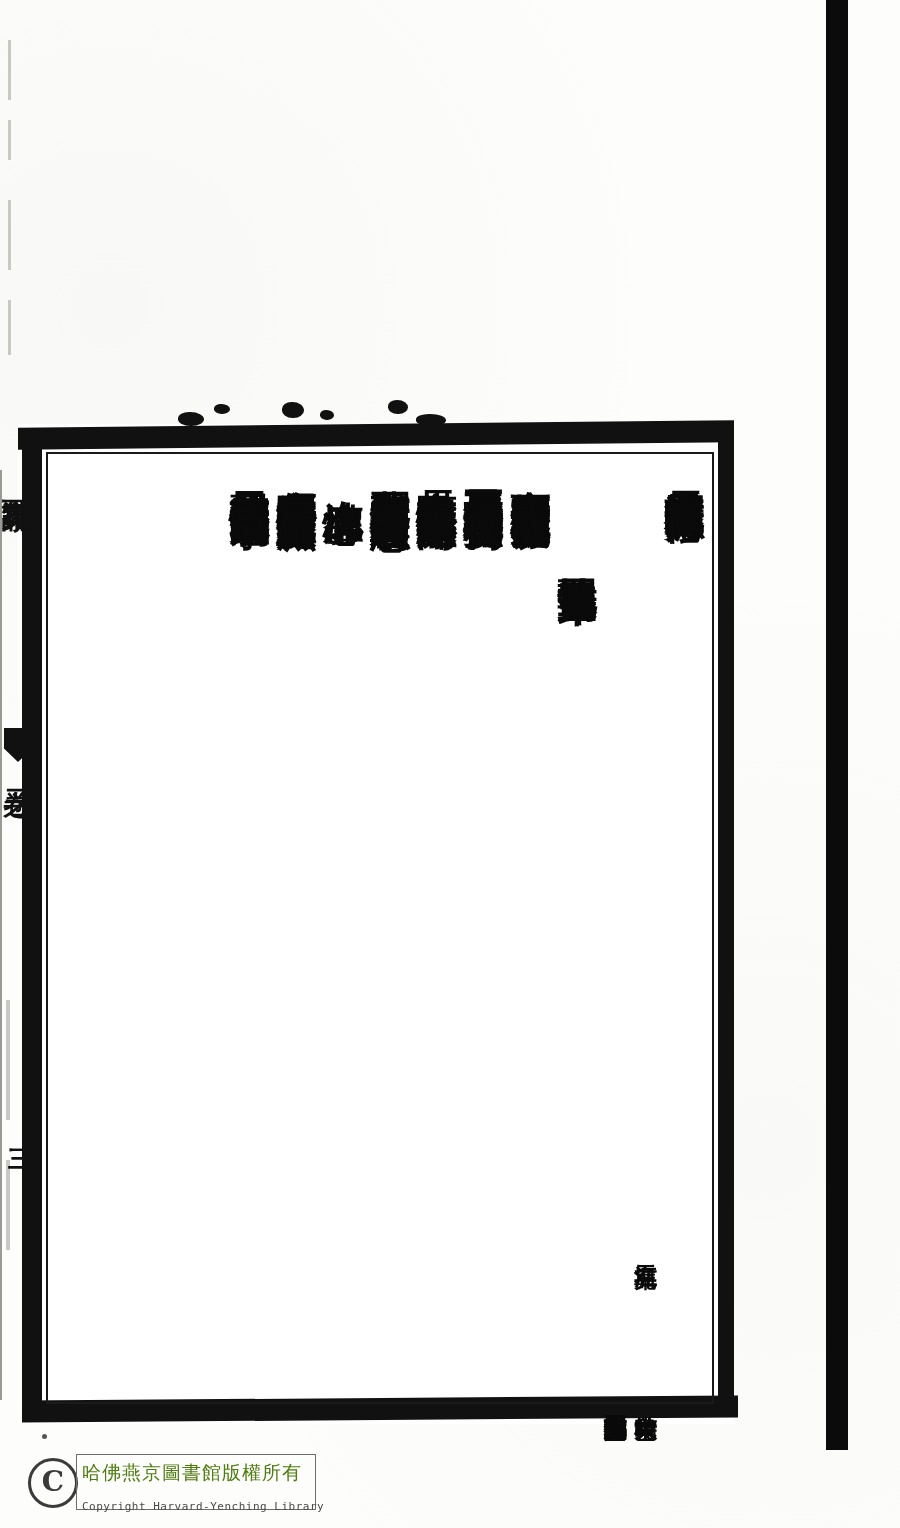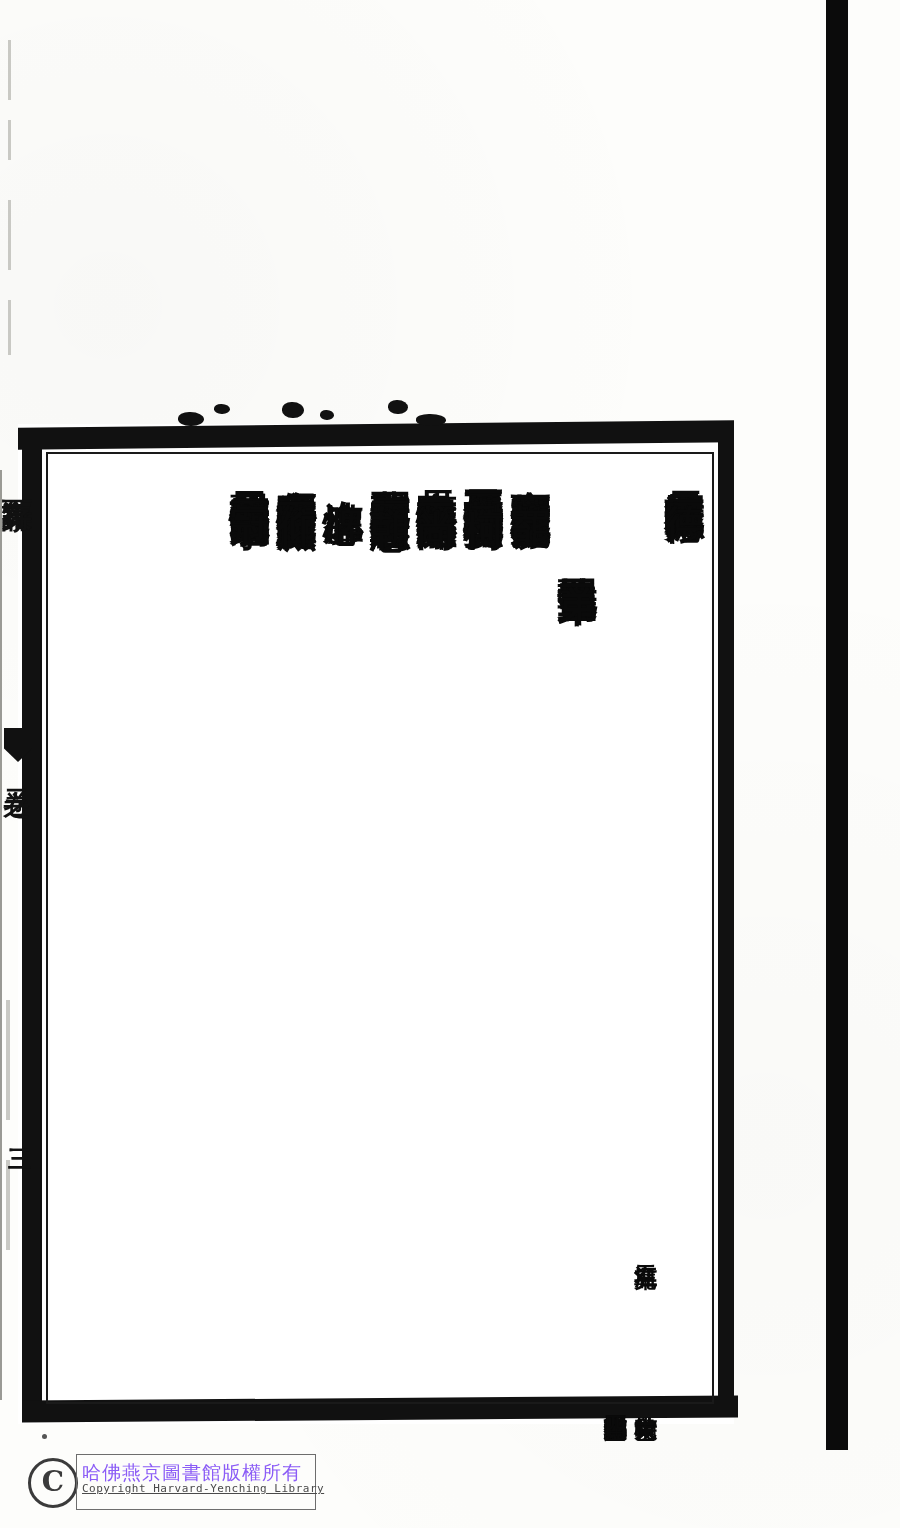--- a/index.html
+++ b/index.html
@@ -242,33 +242,32 @@
     border: 1px solid #6d6d6d;
     box-sizing: border-box;
   }
   #stamp-cn {
     position: absolute;
     left: 54px; top: 6px;
     width: 230px;
     font-family: "DejaVu Serif", serif;
     font-size: 19px;
     letter-spacing: 1px;
-    color: #8b5cf6;
+    color: #4d7c0f;
     white-space: nowrap;
   }
   #stamp-en {
     position: absolute;
-    left: 54px; top: 28px;
+    left: 54px; top: 46px;
     width: 230px;
     font-family: "DejaVu Sans Mono", monospace;
     font-size: 11px;
     letter-spacing: 0.5px;
     color: #4a4a4a;
     white-space: nowrap;
-    text-decoration: underline;
   }
   #stamp-dot {
     position: absolute;
     left: 42px;
     top: 1434px;
     width: 5px;
     height: 5px;
     background: #555;
     border-radius: 50%;
   }

